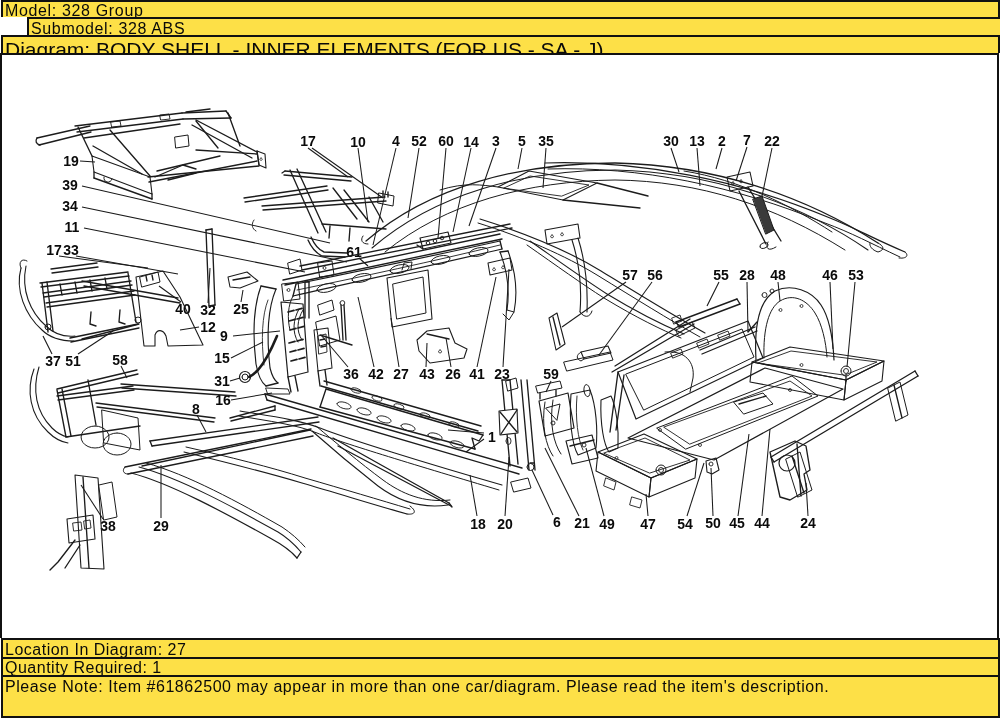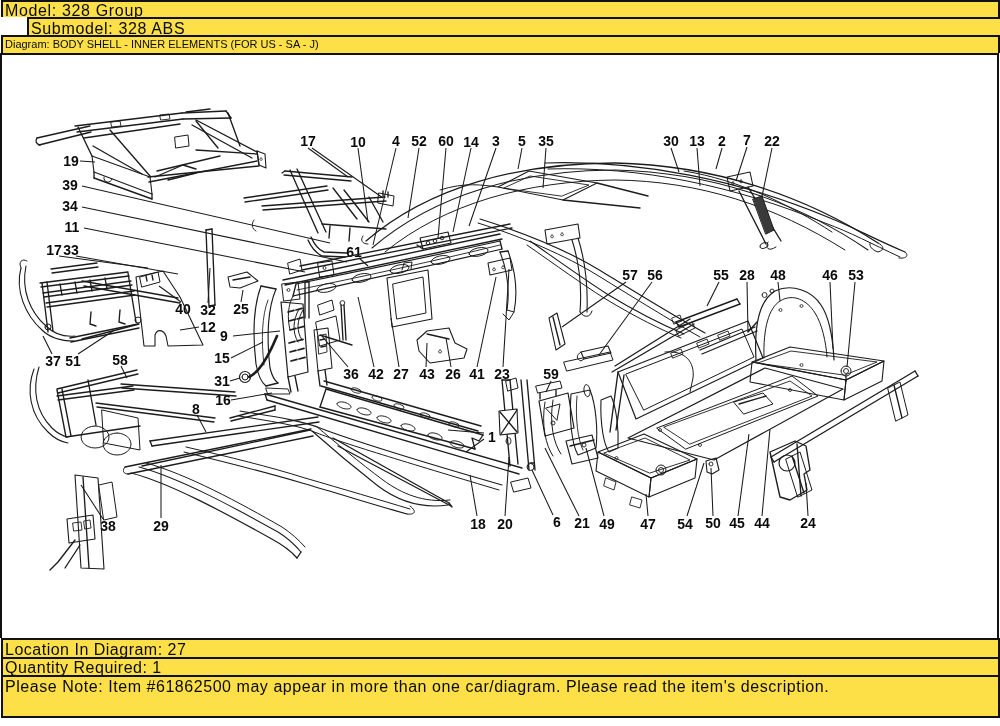--- a/index.html
+++ b/index.html
@@ -17,21 +17,21 @@
 </style>
 </head>
 <body>
 <div class="row" id="r1">
     <span class="t" style="top:0px;font-size:16px;letter-spacing:0.65px;">Model: 328 Group</span>
   </div>
 <div class="row" id="r2">
     <span class="t" style="top:1px;font-size:16px;letter-spacing:0.65px;">Submodel: 328 ABS</span>
   </div>
 <div class="row" id="r3">
-    <span class="t" style="top:1px;font-size:11px;">Diagram: BODY SHELL - INNER ELEMENTS (FOR US - SA - J)</span>
+    <span class="t" style="top:1px;font-size:21px;">Diagram: BODY SHELL - INNER ELEMENTS (FOR US - SA - J)</span>
   </div>
 <div id="mid"></div>
 <div class="row" id="r4">
     <span class="t" style="top:1px;font-size:16px;letter-spacing:0.5px;">Location In Diagram: 27</span>
   </div>
 <div class="row" id="r5">
     <span class="t" style="top:0px;font-size:16px;letter-spacing:0.5px;">Quantity Required: 1</span>
   </div>
 <div class="row" id="r6">
     <span class="t" style="top:1px;font-size:16px;letter-spacing:0.55px;">Please Note: Item #61862500 may appear in more than one car/diagram. Please read the item's description.</span>

